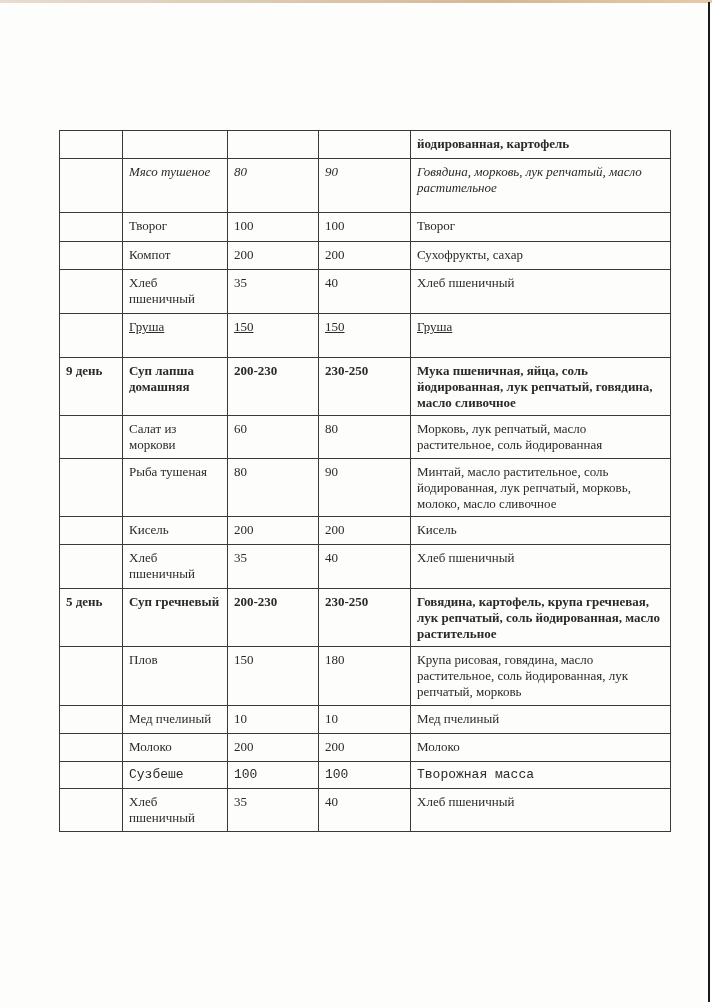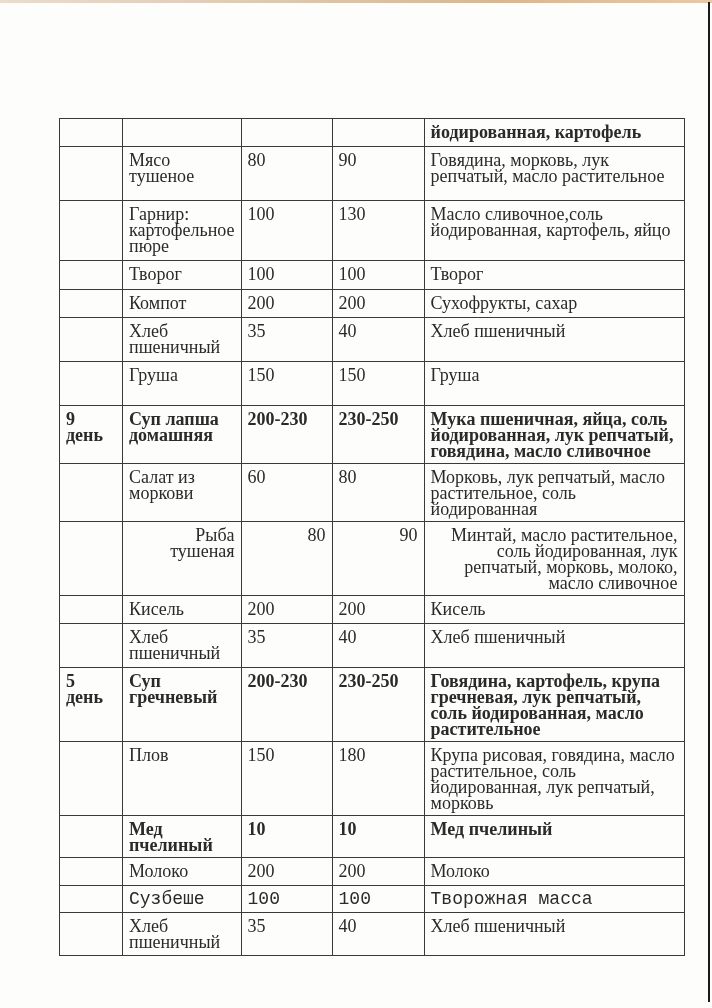--- a/index.html
+++ b/index.html
@@ -11,23 +11,23 @@
   }
   .scan-top {
     position: absolute; left: 0; top: 0; width: 712px; height: 3px;
     background: linear-gradient(90deg, #e8ddd0, #dcc8b0 40%, #d6b894 70%, #e6c9a8);
   }
   .scan-right {
     position: absolute; left: 708px; top: 2px; width: 2px; height: 1000px;
     background: #1a1a1a;
   }
   .menu-table {
-    position: absolute; left: 59px; top: 118px;
+    position: absolute; left: 59px; top: 130px;
     border-collapse: collapse; table-layout: fixed;
-    font-size: 18px; line-height: 16px;
+    font-size: 13px; line-height: 16px;
   }
   .menu-table td {
     border: 1.4px solid #3a3a3a;
     vertical-align: top;
     padding: 5px 6px 4px 6px;
     box-sizing: border-box;
   }
   .menu-table td.c1 { width: 63px; }
   .menu-table td.c2 { width: 105px; }
   .menu-table td.c3 { width: 91px; }
@@ -44,33 +44,26 @@
 
 <table class="menu-table">
   <tbody id="menu-body">
       <tr style="height: 28px;">
     <td class="c1 day"></td>
     <td class="c2 bold"></td>
     <td class="c3 bold"></td>
     <td class="c4 bold"></td>
     <td class="c5 bold">йодированная, картофель</td>
   </tr>
-      <tr style="height: 54px;">
+      <tr style="height: 54px; font-style: italic;">
     <td class="c1 day"></td>
     <td class="c2">Мясо тушеное</td>
     <td class="c3">80</td>
     <td class="c4">90</td>
     <td class="c5">Говядина, морковь, лук репчатый, масло растительное</td>
-  </tr>
-      <tr style="height: 60px;">
-    <td class="c1 day"></td>
-    <td class="c2">Гарнир: картофельное пюре</td>
-    <td class="c3">100</td>
-    <td class="c4">130</td>
-    <td class="c5">Масло сливочное,соль йодированная, картофель, яйцо</td>
   </tr>
       <tr style="height: 29px; margin-top: 44px;">
     <td class="c1 day"></td>
     <td class="c2">Творог</td>
     <td class="c3">100</td>
     <td class="c4">100</td>
     <td class="c5">Творог</td>
   </tr>
       <tr style="height: 28px;">
     <td class="c1 day"></td>
@@ -79,42 +72,42 @@
     <td class="c4">200</td>
     <td class="c5">Сухофрукты, сахар</td>
   </tr>
       <tr style="height: 44px;">
     <td class="c1 day"></td>
     <td class="c2">Хлеб пшеничный</td>
     <td class="c3">35</td>
     <td class="c4">40</td>
     <td class="c5">Хлеб пшеничный</td>
   </tr>
-      <tr style="height: 44px;">
+      <tr style="height: 44px; text-decoration: underline;">
     <td class="c1 day"></td>
     <td class="c2">Груша</td>
     <td class="c3">150</td>
     <td class="c4">150</td>
     <td class="c5">Груша</td>
   </tr>
       <tr style="height: 58px;">
     <td class="c1 day">9 день</td>
     <td class="c2 bold">Суп лапша домашняя</td>
     <td class="c3 bold">200-230</td>
     <td class="c4 bold">230-250</td>
     <td class="c5 bold">Мука пшеничная, яйца, соль йодированная, лук репчатый, говядина, масло сливочное</td>
   </tr>
       <tr style="height: 43px;">
     <td class="c1 day"></td>
     <td class="c2">Салат из моркови</td>
     <td class="c3">60</td>
     <td class="c4">80</td>
     <td class="c5">Морковь, лук репчатый, масло растительное, соль йодированная</td>
   </tr>
-      <tr style="height: 41px; text-align: right;">
+      <tr style="height: 41px;">
     <td class="c1 day"></td>
     <td class="c2">Рыба тушеная</td>
     <td class="c3">80</td>
     <td class="c4">90</td>
     <td class="c5">Минтай, масло растительное, соль йодированная, лук репчатый, морковь, молоко, масло сливочное</td>
   </tr>
       <tr style="height: 28px;">
     <td class="c1 day"></td>
     <td class="c2">Кисель</td>
     <td class="c3">200</td>
@@ -135,21 +128,21 @@
     <td class="c4 bold">230-250</td>
     <td class="c5 bold">Говядина, картофель, крупа гречневая, лук репчатый, соль йодированная, масло растительное</td>
   </tr>
       <tr style="height: 59px;">
     <td class="c1 day"></td>
     <td class="c2">Плов</td>
     <td class="c3">150</td>
     <td class="c4">180</td>
     <td class="c5">Крупа рисовая, говядина, масло растительное, соль йодированная, лук репчатый, морковь</td>
   </tr>
-      <tr style="height: 28px; font-weight: bold;">
+      <tr style="height: 28px;">
     <td class="c1 day"></td>
     <td class="c2">Мед пчелиный</td>
     <td class="c3">10</td>
     <td class="c4">10</td>
     <td class="c5">Мед пчелиный</td>
   </tr>
       <tr style="height: 28px;">
     <td class="c1 day"></td>
     <td class="c2">Молоко</td>
     <td class="c3">200</td>

